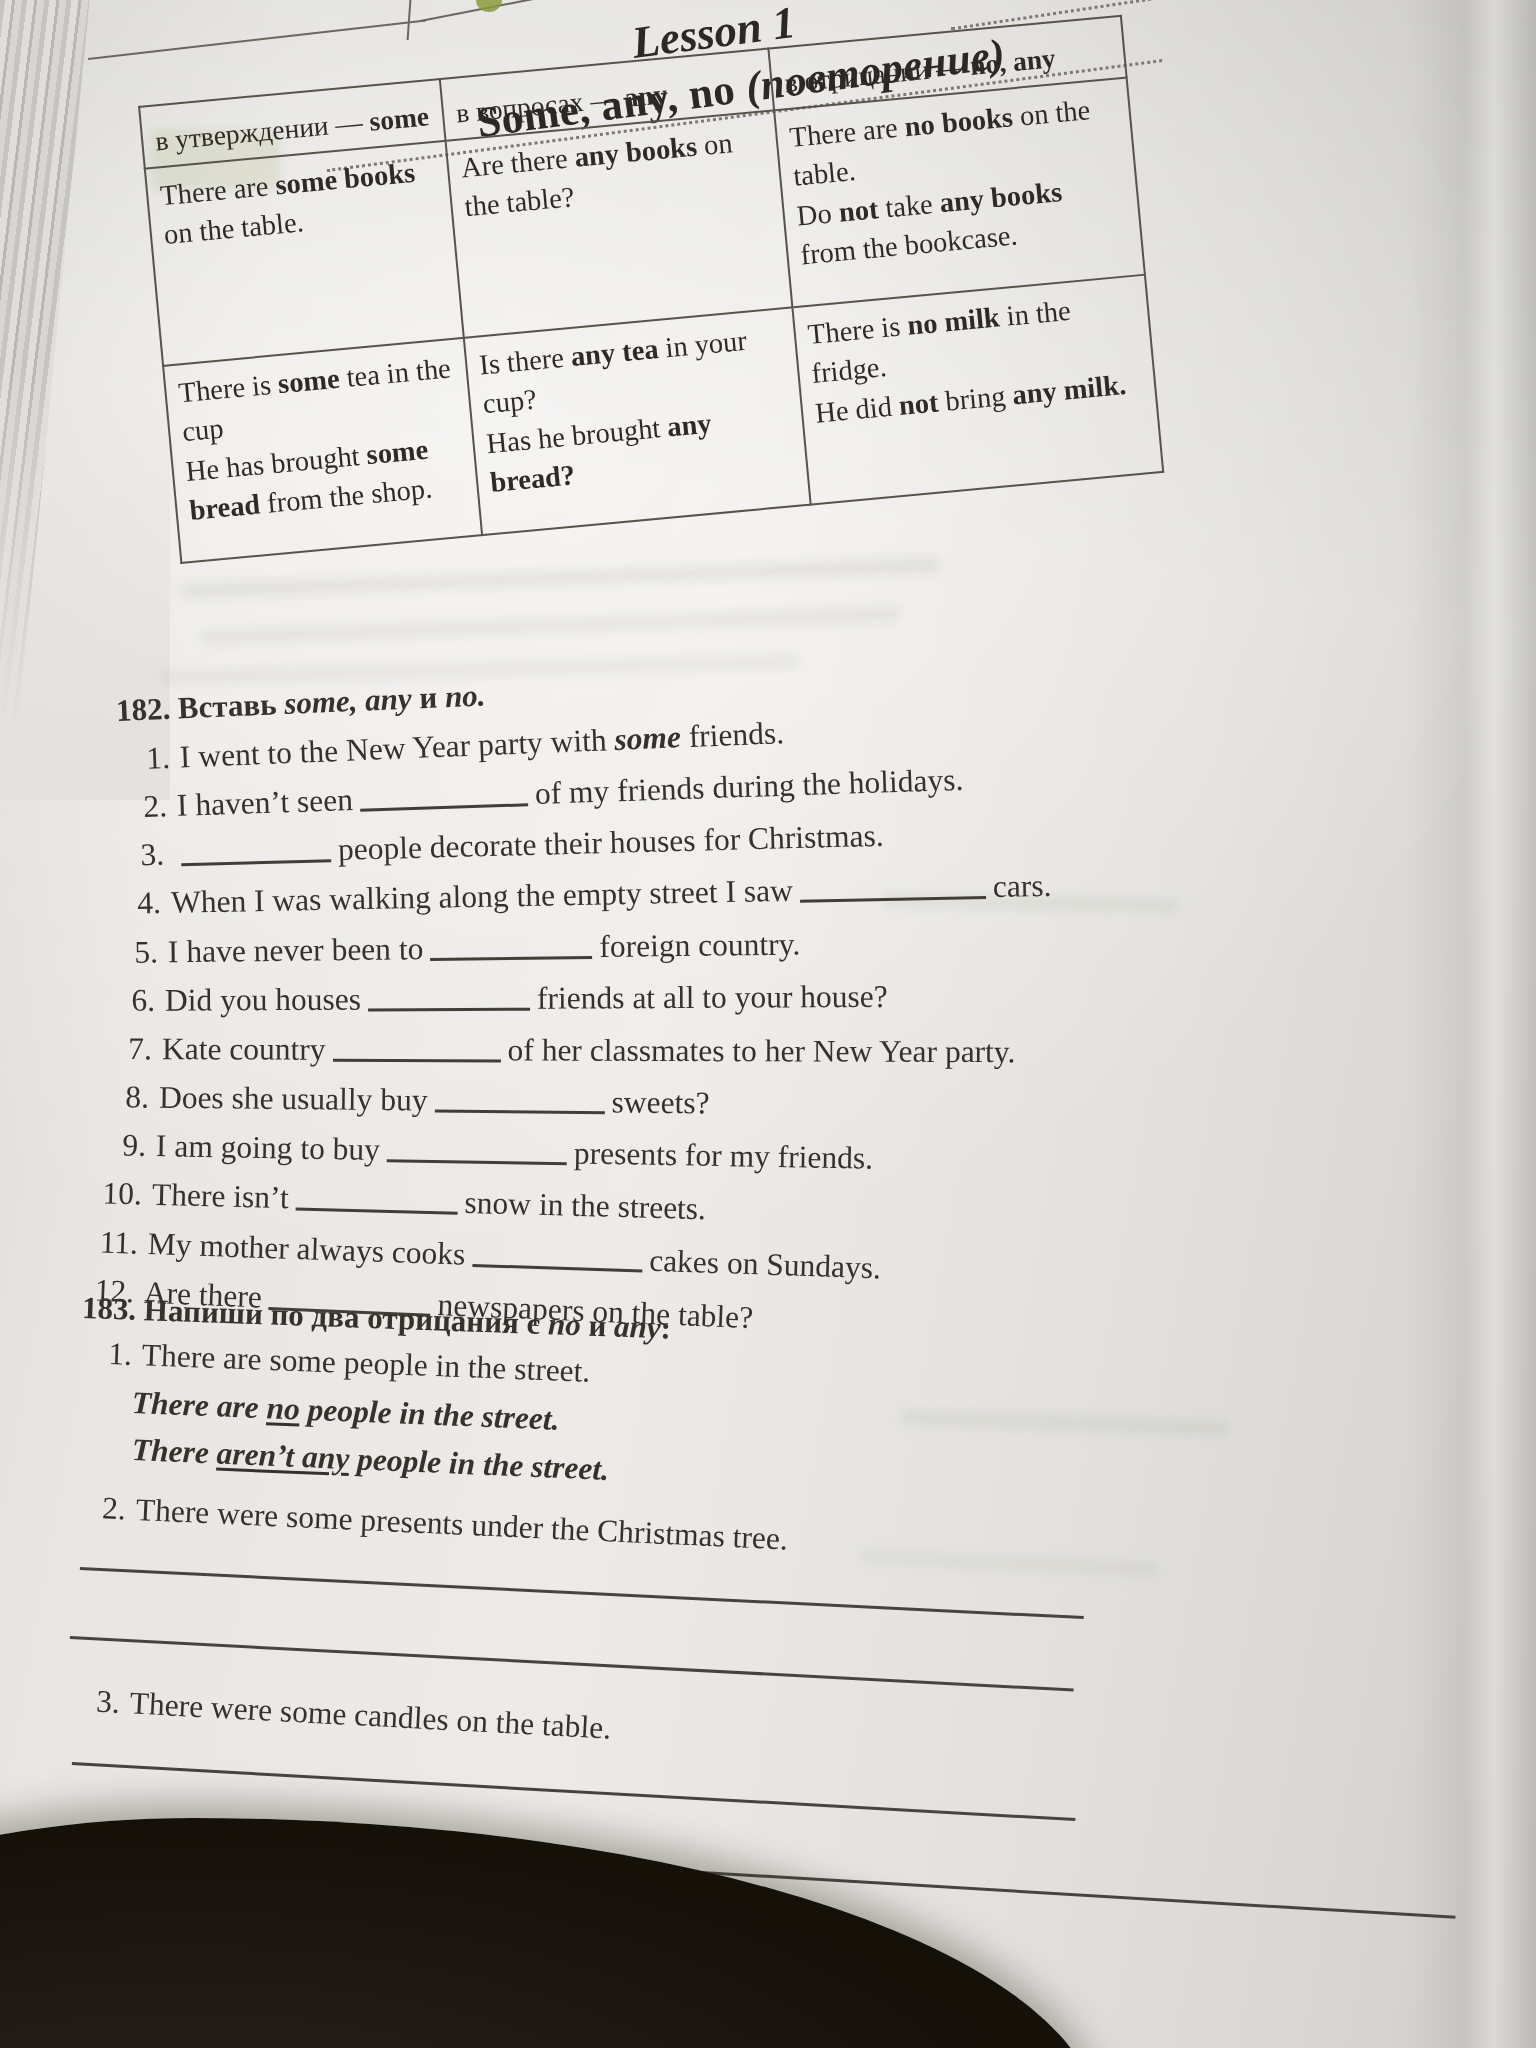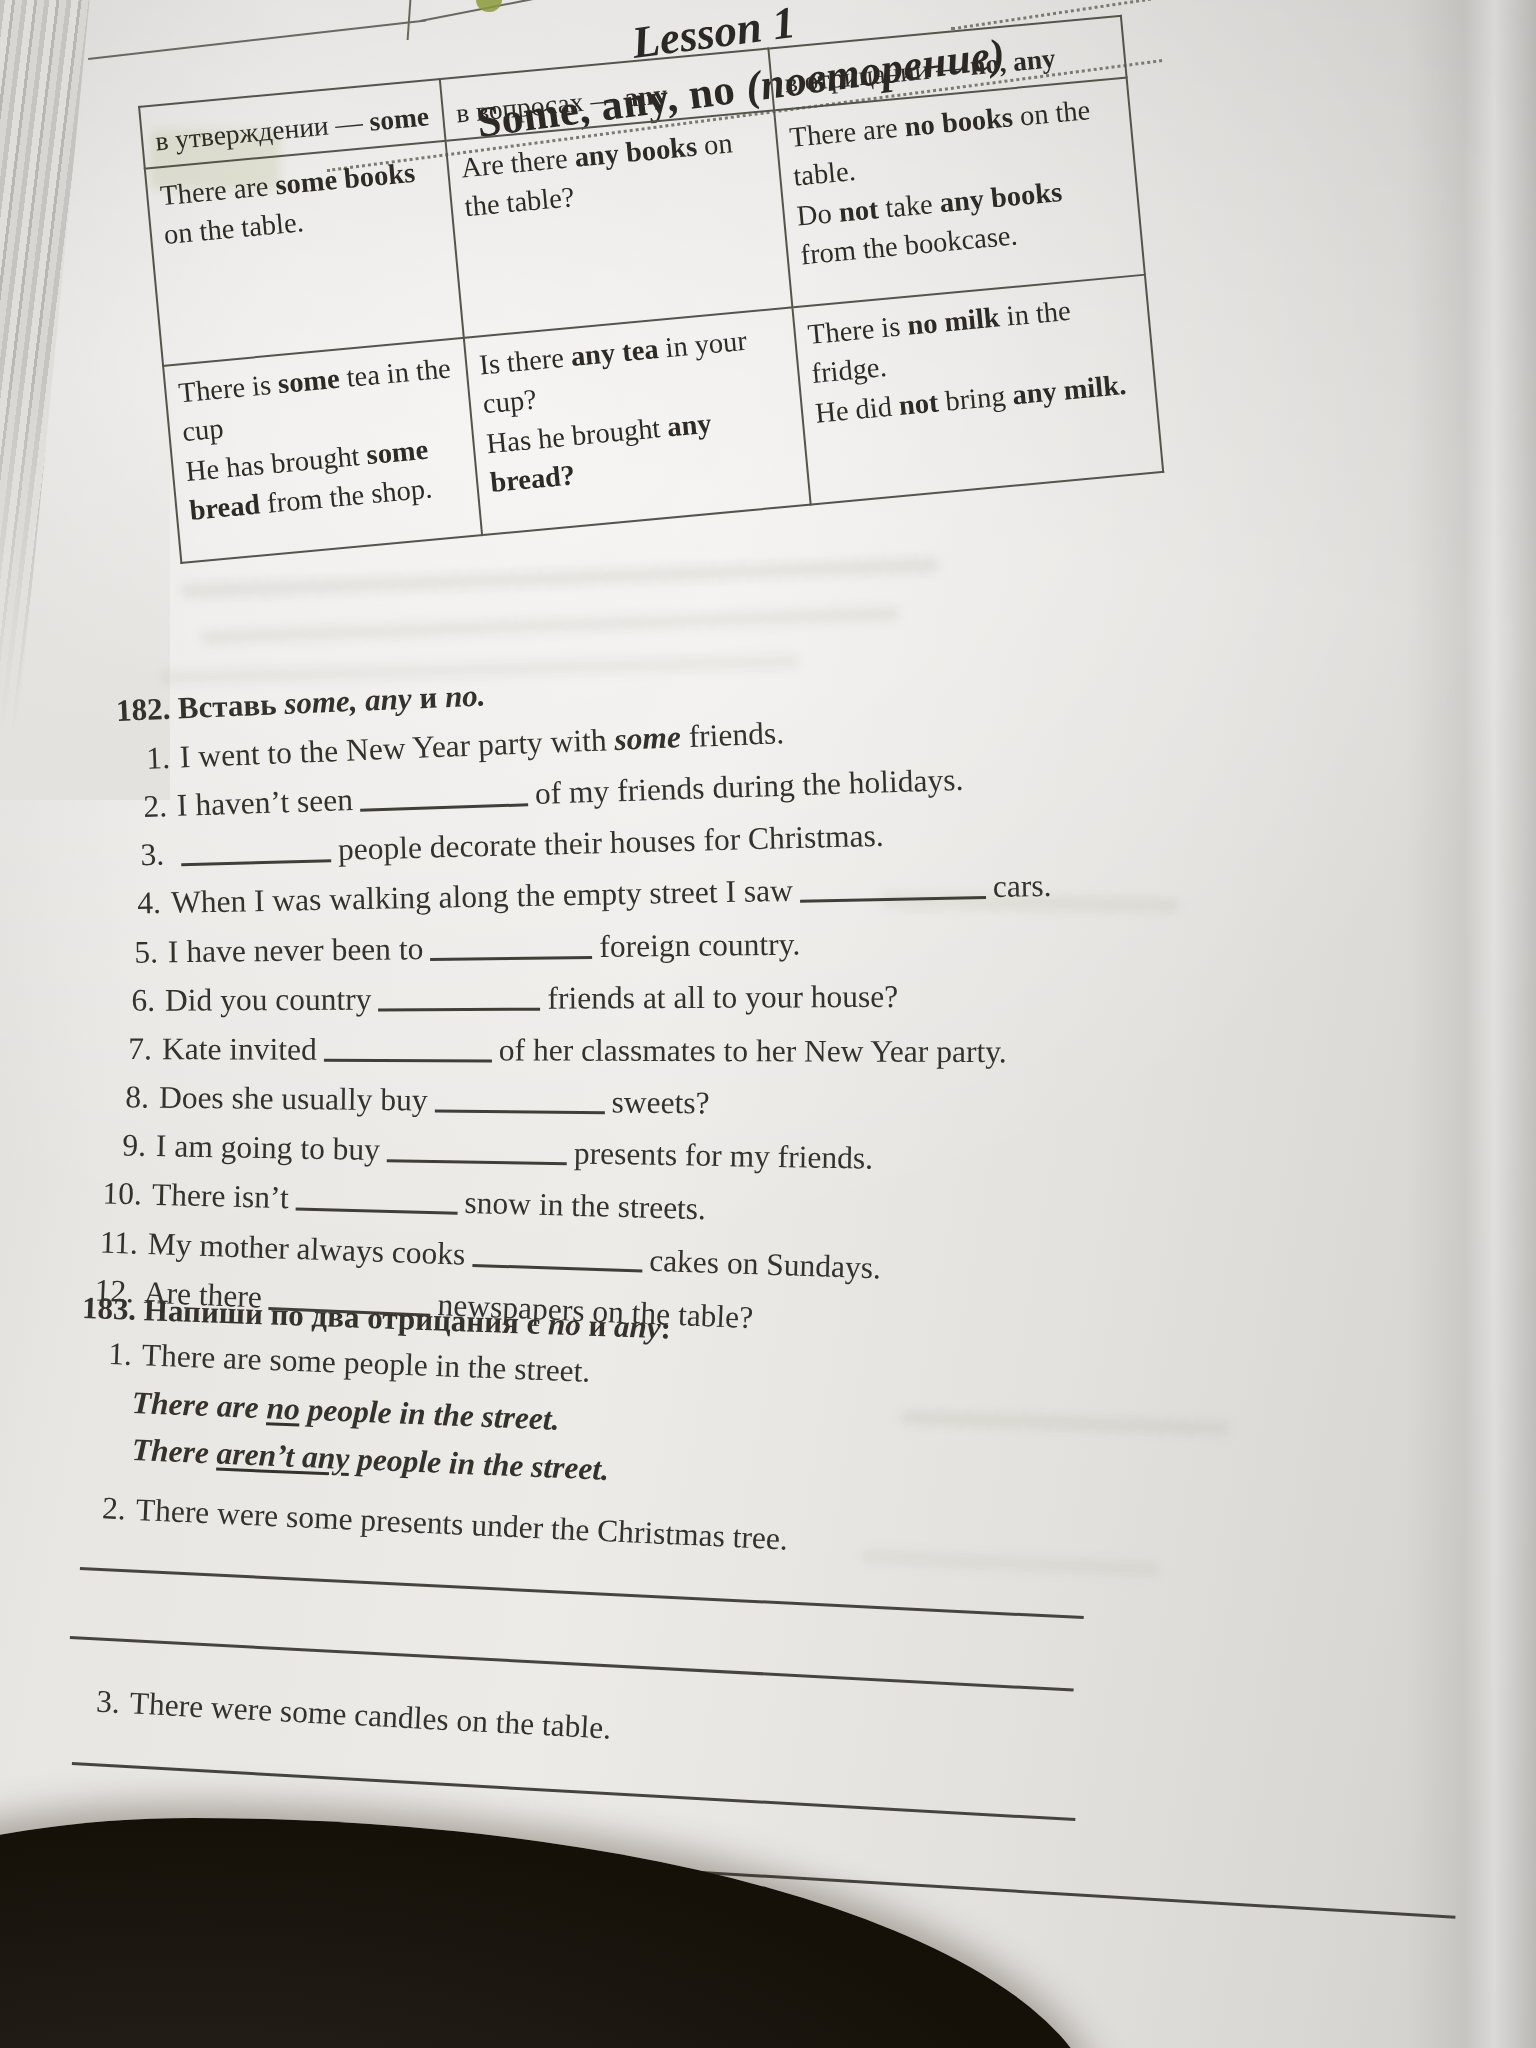--- a/index.html
+++ b/index.html
@@ -167,25 +167,25 @@
         <li class="item">
           <span class="num">4.</span>
           <span><span>When I was walking along the empty street I saw</span><span class="blank" style="width: 186px;"></span><span>cars.</span></span>
         </li>
         <li class="item">
           <span class="num">5.</span>
           <span><span>I have never been to</span><span class="blank" style="width: 162px;"></span><span>foreign country.</span></span>
         </li>
         <li class="item">
           <span class="num">6.</span>
-          <span><span>Did you country</span><span class="blank" style="width: 162px;"></span><span>friends at all to your house?</span></span>
+          <span><span>Did you houses</span><span class="blank" style="width: 162px;"></span><span>friends at all to your house?</span></span>
         </li>
         <li class="item">
           <span class="num">7.</span>
-          <span><span>Kate invited</span><span class="blank" style="width: 168px;"></span><span>of her classmates to her New Year party.</span></span>
+          <span><span>Kate country</span><span class="blank" style="width: 168px;"></span><span>of her classmates to her New Year party.</span></span>
         </li>
         <li class="item">
           <span class="num">8.</span>
           <span><span>Does she usually buy</span><span class="blank" style="width: 170px;"></span><span>sweets?</span></span>
         </li>
         <li class="item">
           <span class="num">9.</span>
           <span><span>I am going to buy</span><span class="blank" style="width: 180px;"></span><span>presents for my friends.</span></span>
         </li>
         <li class="item">

